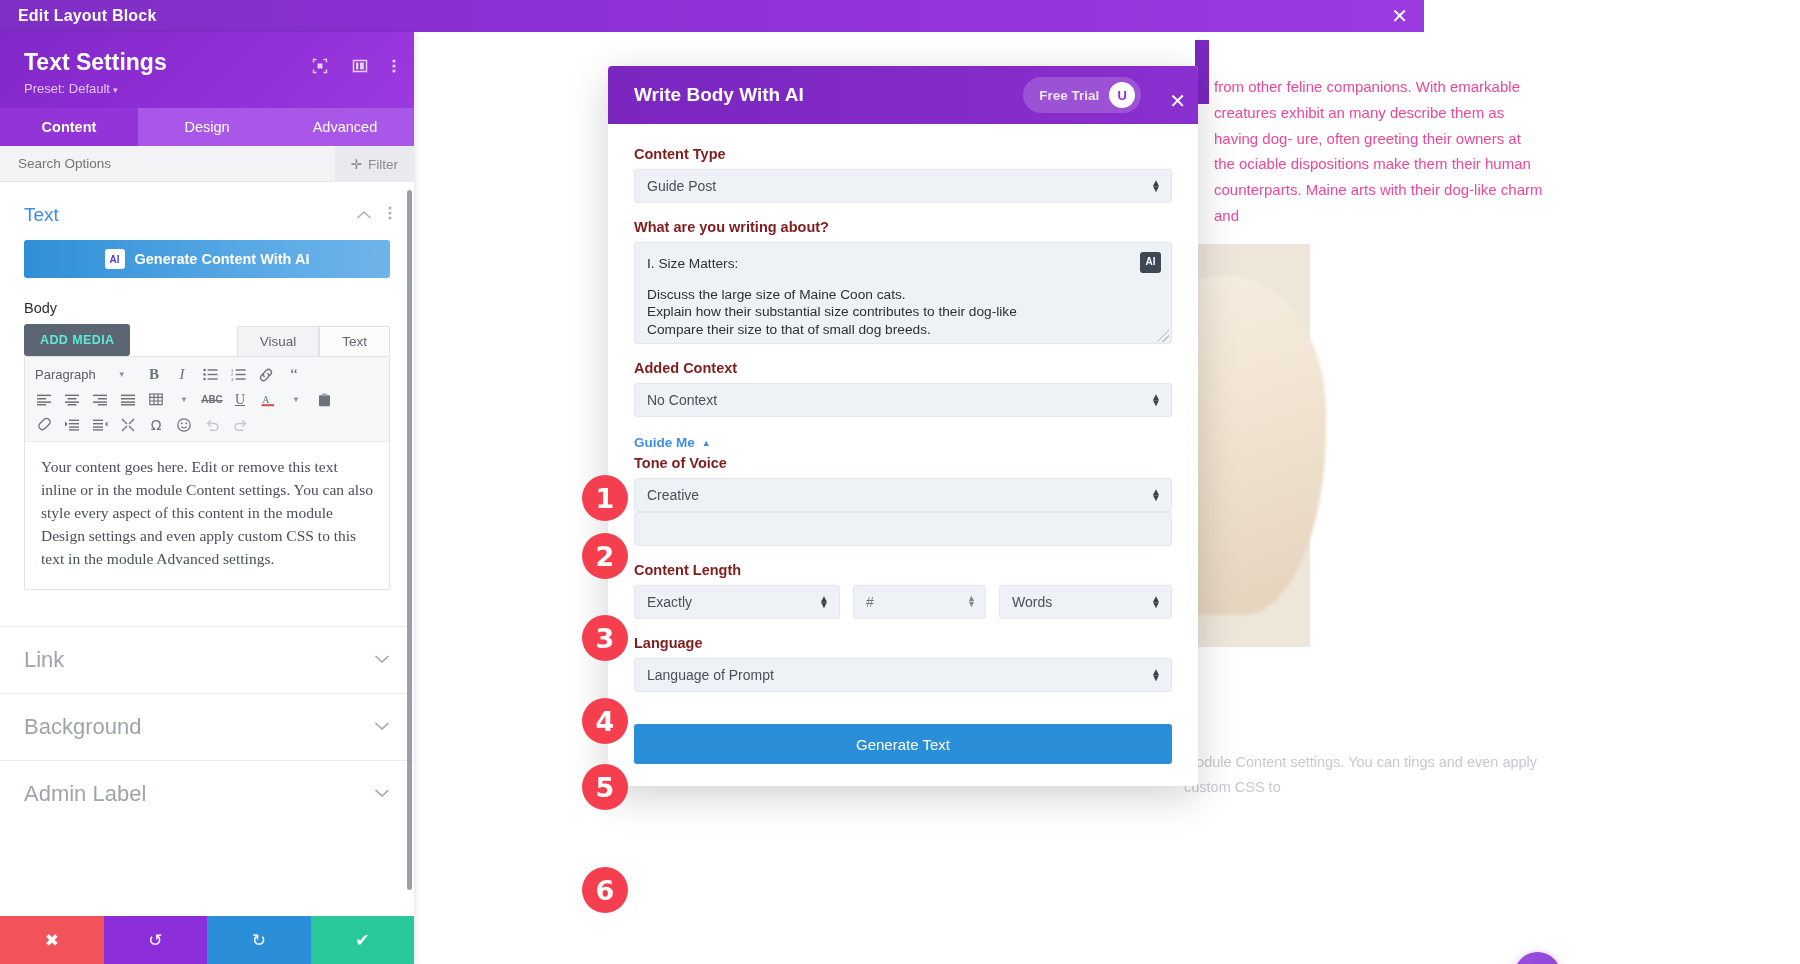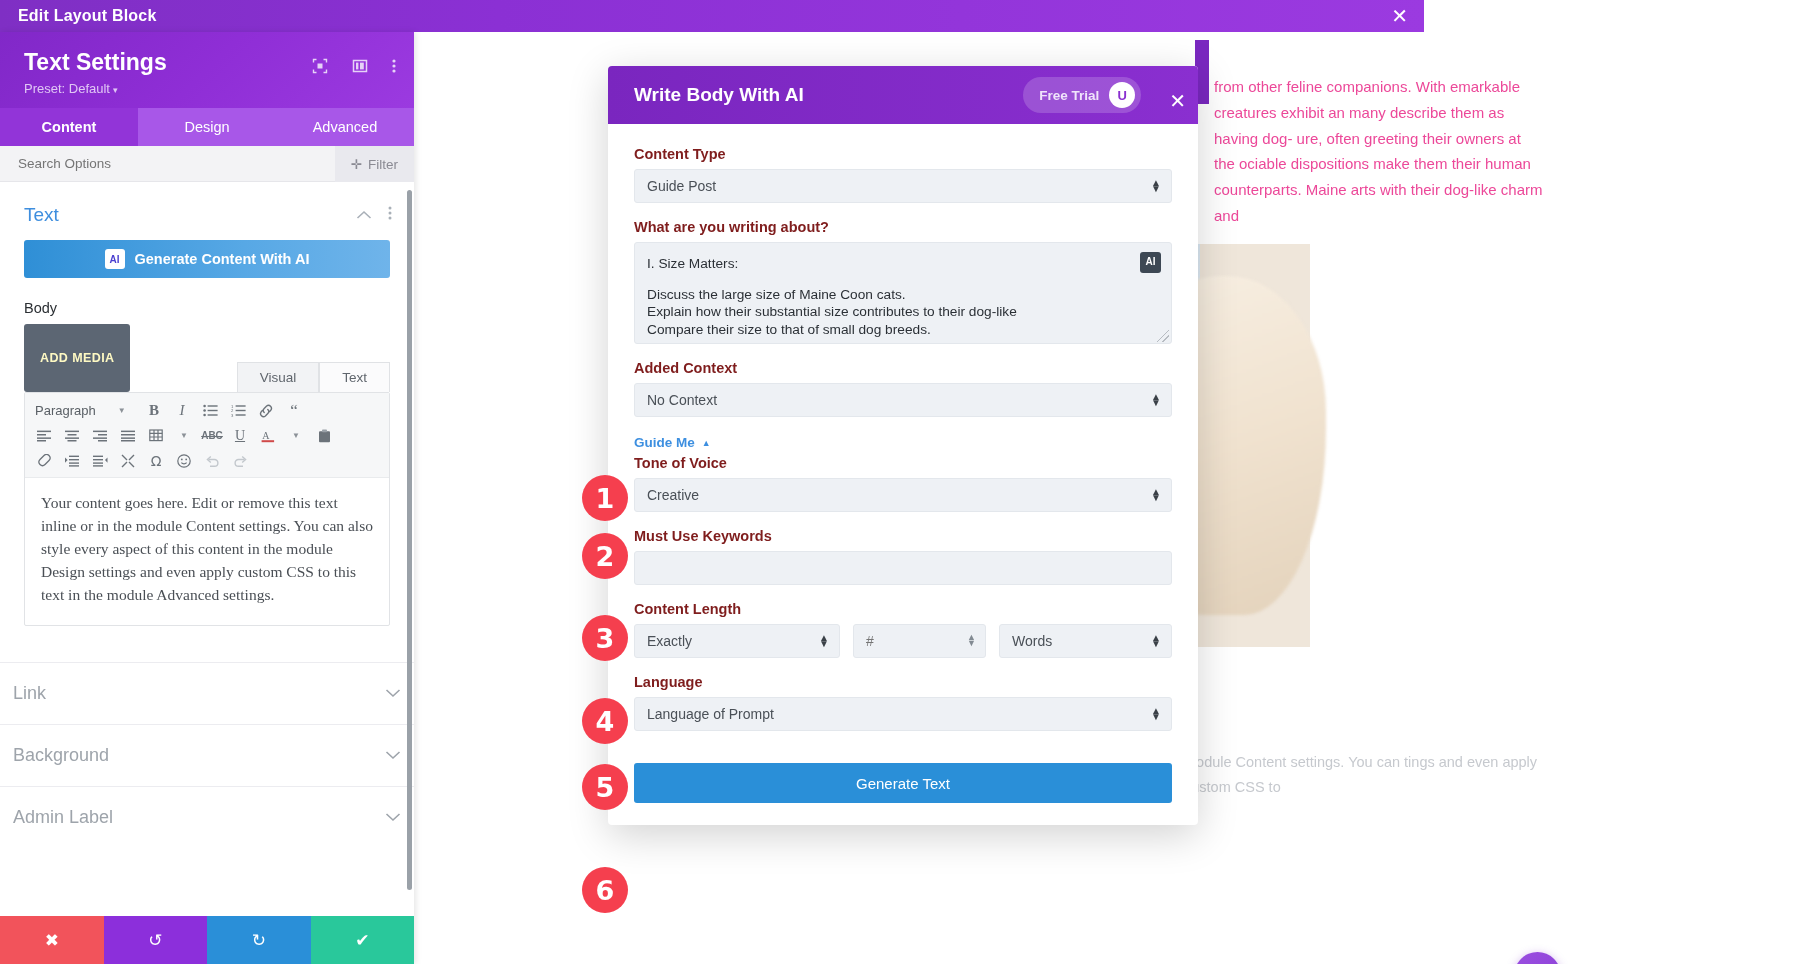--- a/index.html
+++ b/index.html
@@ -81,22 +81,22 @@
   }
   .ai-chip {
     width: 20px; height: 20px; background: #fff; border-radius: 3px;
     display: flex; align-items: center; justify-content: center;
     color: #4a3fd0; font-size: 10px; font-weight: bold;
   }
 
   .field-label { padding: 22px 24px 8px 24px; font-size: 14.5px; color: #2b2f33; }
   .media-row { display: flex; align-items: flex-end; padding: 0 24px; position: relative; }
   .add-media {
-    background: #5c6673; color: #fef9c3; font-size: 12.5px; font-weight: bold;
-    padding: 27px 16px; border-radius: 3px; letter-spacing: .4px; cursor: pointer;
+    background: #5c6673; color: #5eead4; font-size: 12.5px; font-weight: bold;
+    padding: 9px 16px; border-radius: 3px; letter-spacing: .4px; cursor: pointer;
   }
   .vt-tabs { position: absolute; right: 24px; bottom: 0; display: flex; }
   .vt-tab {
     padding: 7px 22px; font-size: 13.5px; color: #60666d; cursor: pointer;
     background: #edeff1; border: 1px solid #e0e2e5; border-bottom: none;
   }
   .vt-tab.active { background: #f2f3f5; }
   .vt-tab.inactive { background: #fbfbfc; }
 
   .editor {
@@ -113,22 +113,22 @@
     font-size: 13px; color: #5a6066; cursor: pointer; min-width: 108px;
   }
   .tb-caret { font-size: 8px; color: #8c9298; }
   .editor-text {
     padding: 14px 16px 18px 16px; font-family: "Liberation Serif", serif;
     font-size: 15.5px; line-height: 1.48; color: #4a4f55;
   }
 
   .collapsed-row {
     display: flex; align-items: center; justify-content: space-between;
-    padding: 20px 13px; border-top: 1px solid #ececf0;
-    font-size: 18px; color: #9ea4ab; cursor: pointer;
+    padding: 20px 24px; border-top: 1px solid #ececf0;
+    font-size: 22px; color: #9ea4ab; cursor: pointer;
   }
   .chev { color: #9ea4ab; font-size: 13px; }
 
   .sb-scroll {
     position: absolute; right: 2px; top: 8px; width: 5px; height: 700px;
     background: #9aa1a8; border-radius: 3px;
   }
 
   .sb-foot { display: flex; height: 48px; }
   .fbtn { flex: 1; display: flex; align-items: center; justify-content: center; cursor: pointer; color: #fff; font-size: 17px; }
@@ -656,21 +656,20 @@
 
       <div class="m-label" style="margin-top:5px">Tone of Voice</div>
       <div class="m-select">
         <span>Creative</span>
         <span class="m-spin">
             <span>▲</span>
             <span>▼</span>
           </span>
       </div>
 
-      <div class="m-label">Must Use Keywords</div>
       <input class="m-input" placeholder="" style="">
 
       <div class="m-label">Content Length</div>
       <div class="len-row">
         <div class="m-select a">
           <span>Exactly</span>
           <span class="m-spin">
               <span>▲</span>
               <span>▼</span>
             </span>

